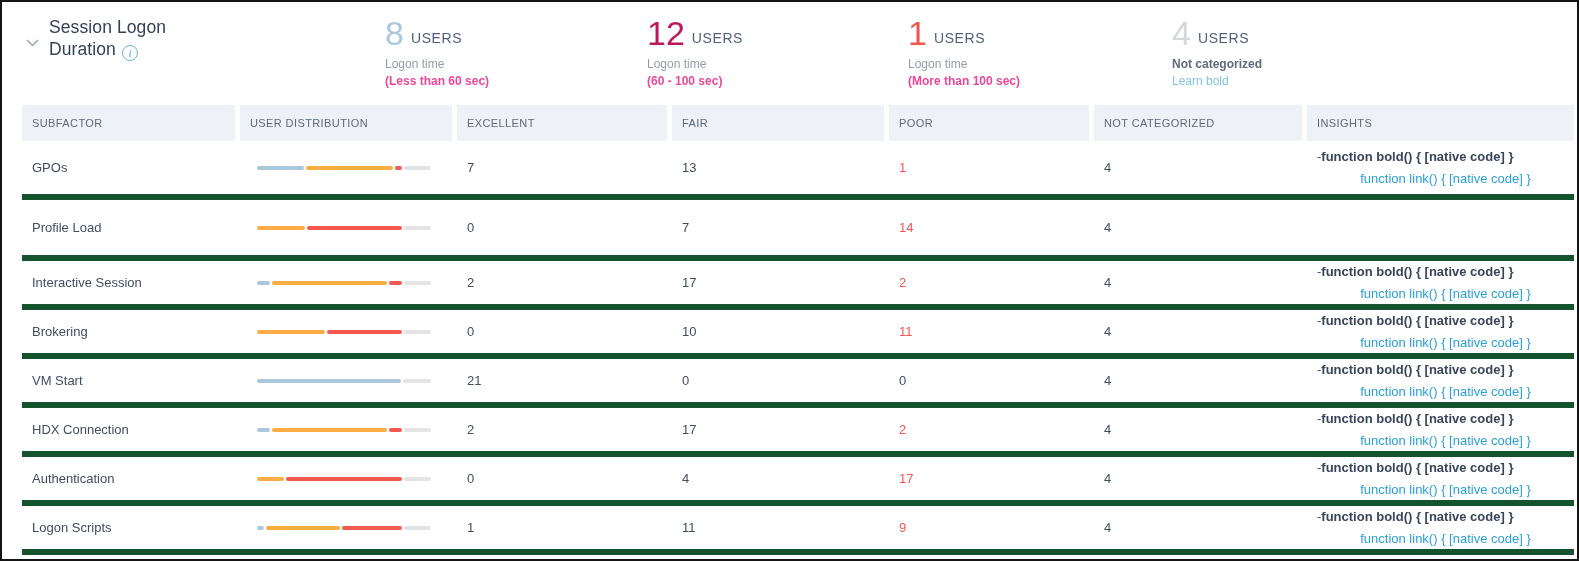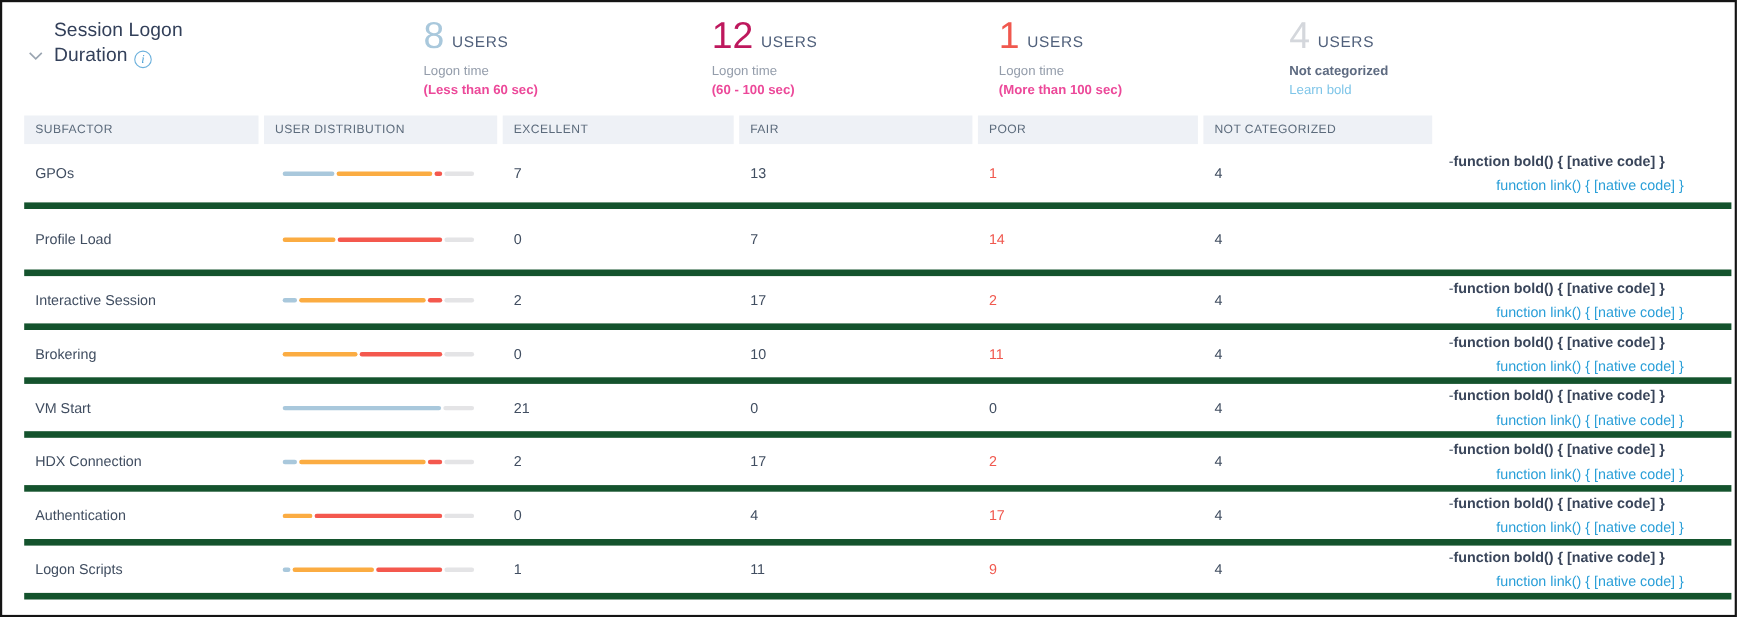--- a/index.html
+++ b/index.html
@@ -3,21 +3,21 @@
 <meta charset="utf-8">
 <style>
   * { margin:0; padding:0; box-sizing:border-box; }
   body { background:#ffffff; font-family:"Liberation Sans", sans-serif; }
   .page {
     position:relative; width:1579px; height:561px;
     background:#ffffff; border:2px solid #141414; overflow:hidden;
   }
 
   
-  .panel-title { position:absolute; left:24px; top:14px; display:flex; align-items:flex-end; }
+  .panel-title { position:absolute; left:24px; top:14px; display:flex; align-items:center; }
   .chev { margin-top:8px; margin-right:10px; flex:0 0 auto; }
   .title-text {
     width:158px; font-size:17.5px; line-height:22px; font-weight:500;
     color:#33405a; letter-spacing:0.1px;
   }
   .info-icon {
     display:inline-flex; align-items:center; justify-content:center;
     width:16px; height:16px; border-radius:50%;
     border:1px solid #6db1dc; color:#4aa0d5;
     font-family:"Liberation Serif", serif; font-style:italic;
@@ -39,21 +39,21 @@
   .stat-l2.linklight { font-weight:normal; color:#7ec5e8; cursor:pointer; }
 
   
   .tbl { position:absolute; left:20px; top:103px; width:1552px; }
   .grid {
     display:grid;
     grid-template-columns:213px 212px 210px 212px 200px 208px 267px;
     column-gap:5px;
   }
   .thead .cell {
-    background:#eef1f6; height:26px; display:flex; align-items:center;
+    background:#eef1f6; height:36px; display:flex; align-items:center;
     font-size:11px; color:#5c6b7c; letter-spacing:0.4px; padding-left:10px;
   }
   .row { border-bottom:6px solid #14532d; min-height:49px; align-items:center; }
   .row.r-tall1 { min-height:59px; }
   .row.r-tall2 { min-height:61px; }
   .cell { padding-left:10px; }
   .c-sub, .c-num { font-size:13px; color:#414e61; }
   .c-num.red { color:#f0584e; }
 
   .bar { display:flex; gap:2px; width:174px; height:4px; margin-left:7px; align-items:center; }
@@ -115,20 +115,21 @@
   </div>
 
   <div class="tbl">
     <div class="grid thead">
       <div class="cell">SUBFACTOR</div>
       <div class="cell">USER DISTRIBUTION</div>
       <div class="cell">EXCELLENT</div>
       <div class="cell">FAIR</div>
       <div class="cell">POOR</div>
       <div class="cell">NOT CATEGORIZED</div>
+      <div class="cell">INSIGHTS</div>
     </div>
     <div id="tbody">
   <div class="grid row r-tall1">
     <div class="cell c-sub">GPOs</div>
     <div class="cell">
       <div class="bar">
               <div class="seg" style="flex-grow: 7; background: rgb(169, 200, 220);"></div>
               <div class="seg" style="flex-grow: 13; background: rgb(251, 172, 66);"></div>
               <div class="seg" style="flex-grow: 1; background: rgb(244, 88, 78);"></div>
               <div class="seg" style="flex-grow: 4; background: rgb(228, 228, 230);"></div>

